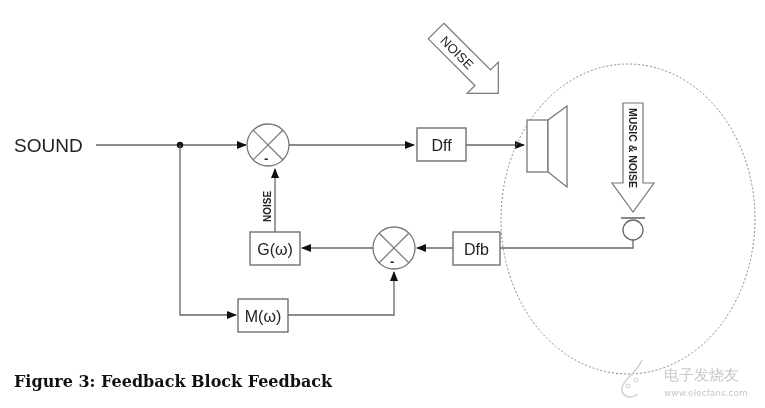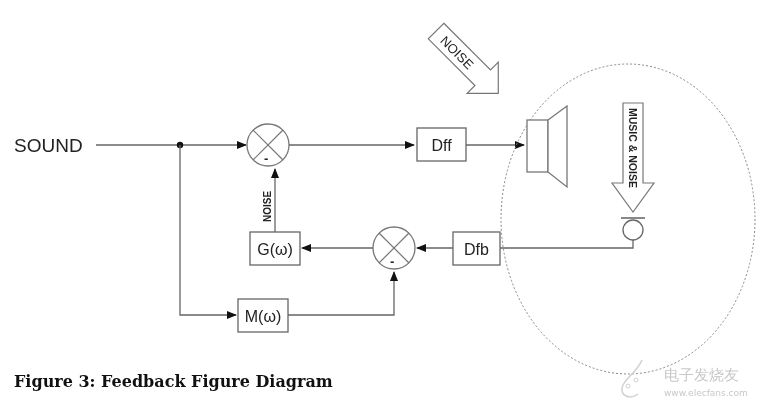--- a/index.html
+++ b/index.html
@@ -84,21 +84,21 @@
   <rect x="250" y="232" width="50" height="33" fill="#fff" stroke="#666" stroke-width="1.3"></rect>
   <text class="lbl" x="275" y="255" font-size="16" text-anchor="middle">G(ω)</text>
 
   <line x1="275" y1="232" x2="275" y2="169" stroke="#666" stroke-width="1.3" marker-end="url(#arr)"></line>
   <text class="lbl" transform="translate(271,222) rotate(-90)" font-size="10" font-weight="bold">NOISE</text>
 
   <rect x="238" y="299" width="50" height="33" fill="#fff" stroke="#666" stroke-width="1.3"></rect>
   <text class="lbl" x="263" y="322" font-size="16" text-anchor="middle">M(ω)</text>
 </svg>
 
-<div class="caption">Figure 3: Feedback Figure Diagram</div>
+<div class="caption">Figure 3: Feedback Block Feedback</div>
 
 <svg class="wm" width="150" height="48" viewBox="0 0 150 48">
   <g>
     <path d="M30,4 C24,18 12,22 10,32 C9,40 18,44 26,38" fill="none" stroke="#d0d0d0" stroke-width="1.5"></path>
     <circle cx="16" cy="30" r="2" fill="none" stroke="#d0d0d0"></circle>
     <circle cx="24" cy="24" r="2" fill="none" stroke="#d0d0d0"></circle>
   </g>
   <text class="wm-text" x="52" y="24" font-size="15">电子发烧友</text>
   <text class="wm-text" x="52" y="40" font-size="9">www.elecfans.com</text>
 </svg>

